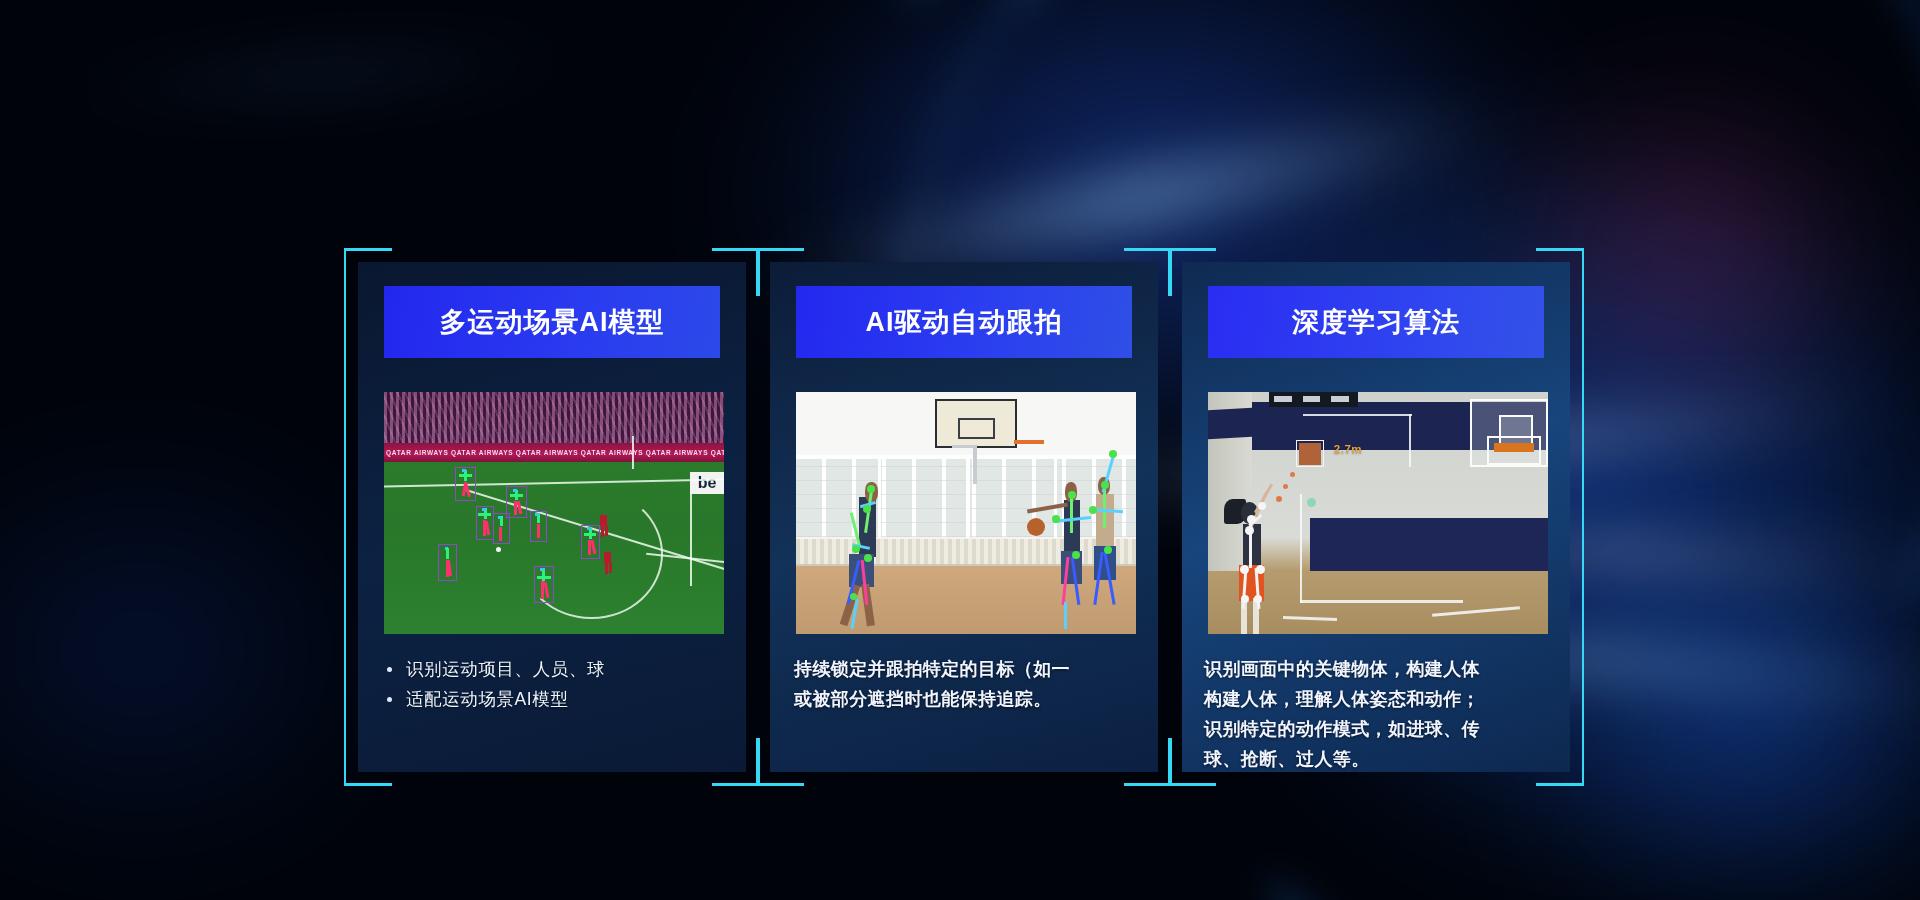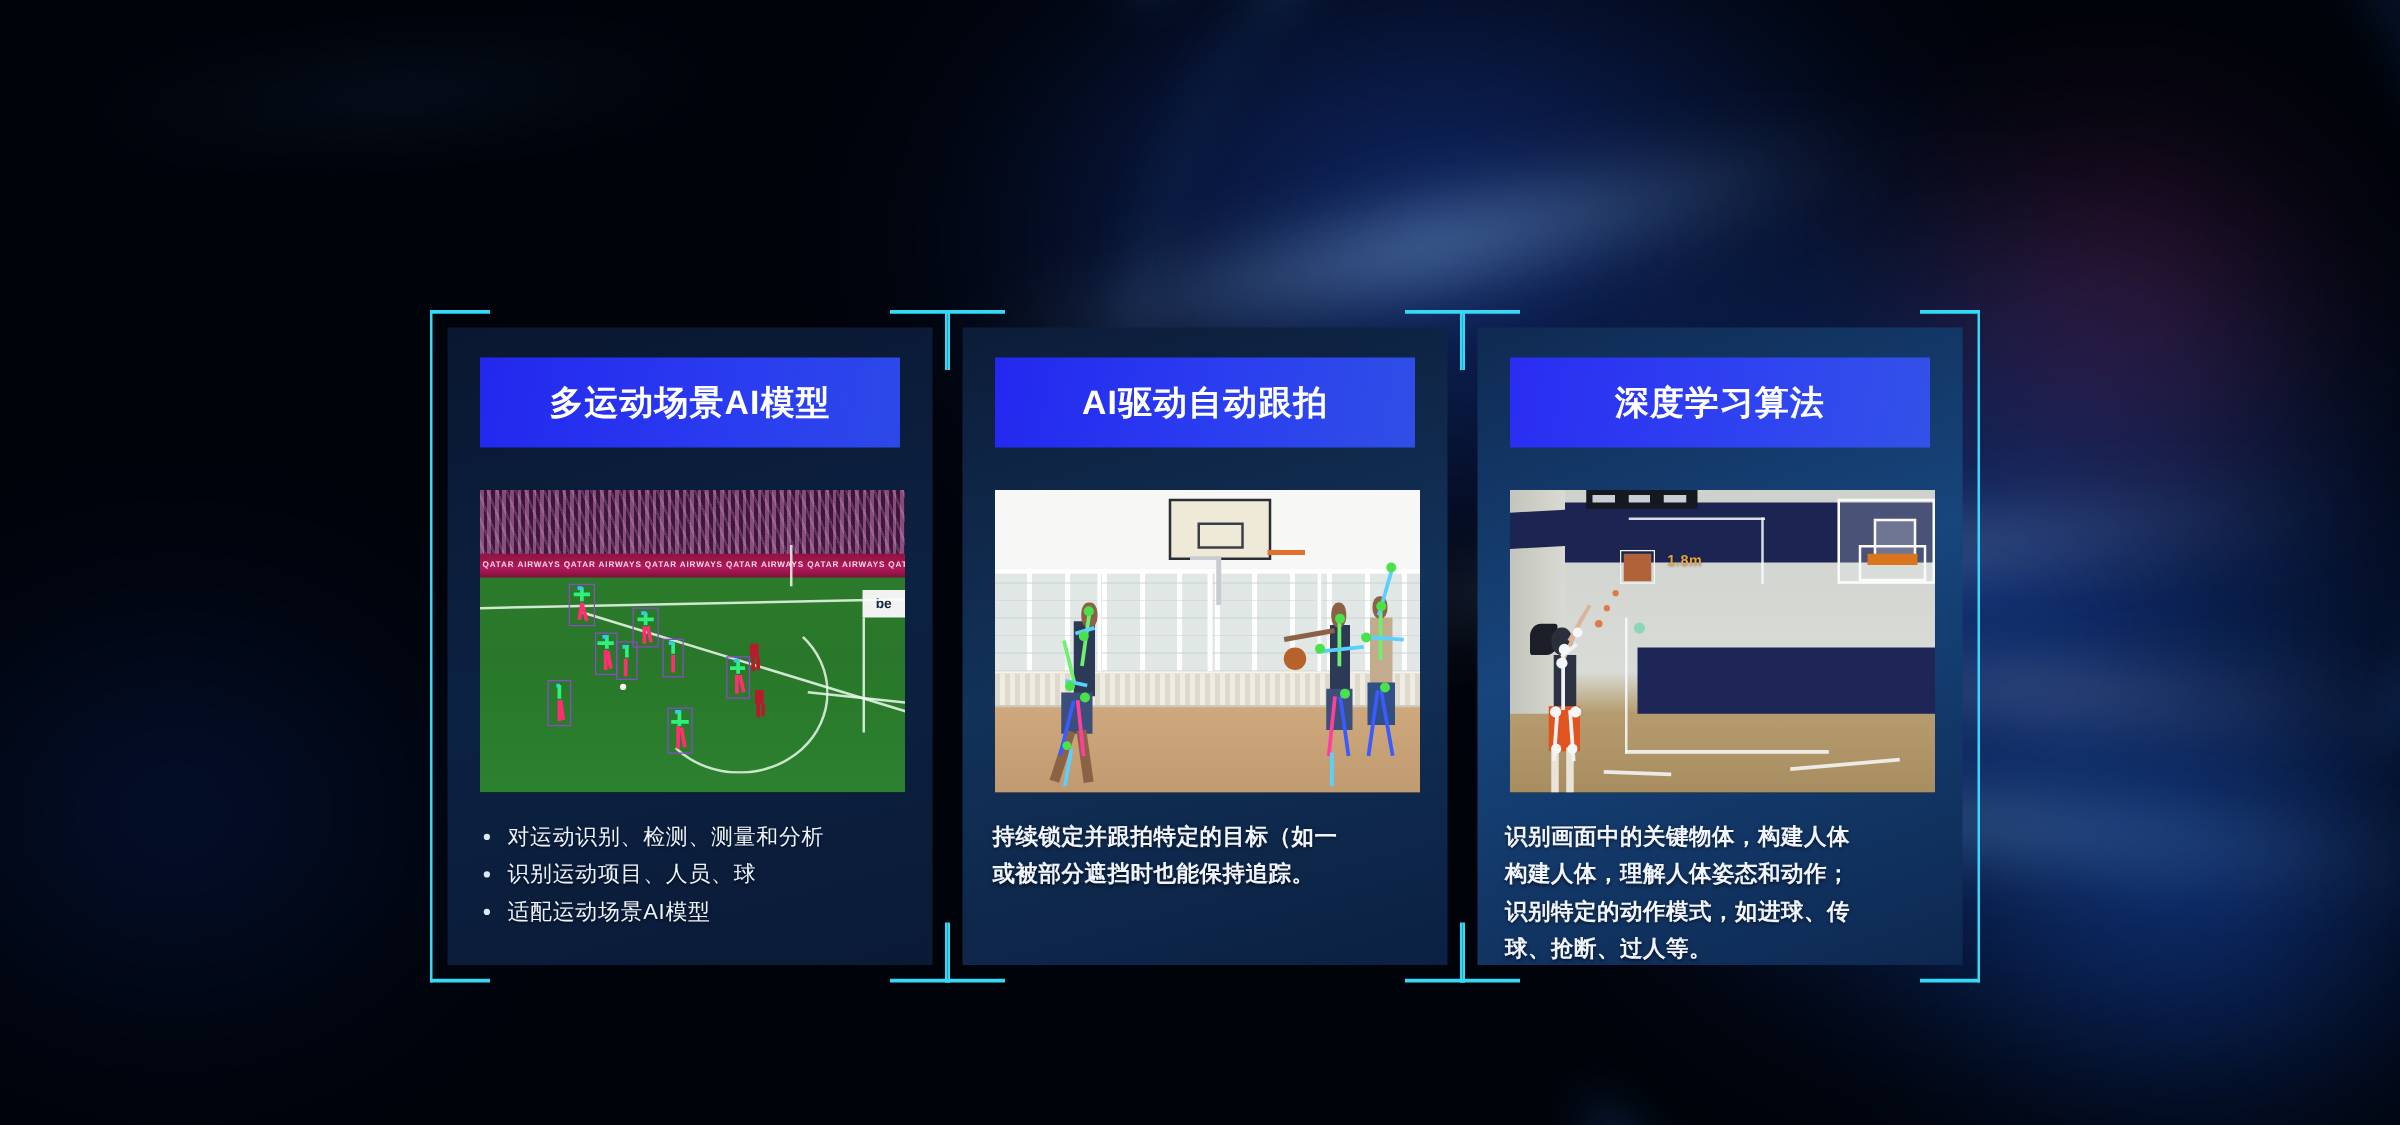--- a/index.html
+++ b/index.html
@@ -116,21 +116,21 @@
   }
   .player { position:absolute; }
   .pbox { position:absolute; inset:0; border:1.6px solid #8c49c9; }
   .skel-a { position:absolute; background:#2ef07a; }
   .skel-b { position:absolute; background:#ff2e6e; }
   .skel-c { position:absolute; background:#34c6ff; }
   .redshirt { position:absolute; background:#b81c2c; }
   .ball-s { position:absolute; width:5px; height:5px; border-radius:50%; background:#f4f7f2; }
   .adboard {
     position:absolute; right:0; top:33%; width:34px; height:22px;
-    background:#f2f2f2; color:#13243a; font-size:11px; font-weight:700;
+    background:#f2f2f2; color:#13243a; font-size:16px; font-weight:700;
     display:flex; align-items:center; justify-content:center;
   }
 
   
   .gym { position:absolute; inset:0; background:linear-gradient(#f4f5f2 0%,#eef0ea 52%,#cfa97e 52%,#c49f74 100%); }
   .gym-wall-top { position:absolute; left:0; top:0; width:100%; height:26%; background:#f7f8f6; }
   .gym-windows {
     position:absolute; left:0; top:26%; width:100%; height:34%;
     background:
       repeating-linear-gradient(90deg, rgba(225,231,229,.95) 0 26px, rgba(255,255,255,.99) 26px 30px),
@@ -322,21 +322,20 @@
         </div>
         <div style="position:absolute; left:64%; top:66%; width:11px; height:22px;">
           <div class="redshirt" style="left:2px; top:0; width:7px; height:11px;"></div>
           <div class="redshirt" style="left:3px; top:11px; width:3px; height:11px;"></div>
           <div class="redshirt" style="left:7px; top:11px; width:3px; height:10px;"></div>
         </div>
       </div>
 
       <div class="desc">
         <ul class="bullets">
-          <li>对运动识别、检测、测量和分析</li>
           <li>识别运动项目、人员、球</li>
           <li>适配运动场景AI模型</li>
         </ul>
       </div>
 
       <div class="frame" style="inset:-14px;">
         <div class="fr-line" style="left:0; top:0; width:2px; height:100%;"></div>
         <div class="brk" style="left:0; top:0; width:48px; height:3px;"></div>
         <div class="brk" style="left:0; bottom:0; width:48px; height:3px;"></div>
         <div class="brk" style="right:0; top:0; width:48px; height:3px;"></div>
@@ -468,21 +467,21 @@
         <div class="bb3" style="left:82%; top:18%; width:16%; height:12%; background:transparent;"></div>
 
         <div class="track-line" style="left:28%; top:9%; width:32%; height:2.5px;"></div>
         <div class="track-line" style="left:59%; top:9%; width:2.5px; height:22%;"></div>
         <div class="track-line" style="left:27%; top:86%; width:48%; height:2.5px;"></div>
         <div class="track-line" style="left:27%; top:42%; width:2.5px; height:45%;"></div>
 
         <div class="ball-box" style="left:26%; top:20%; width:8%; height:11%;">
           <i></i>
         </div>
-        <div class="meas-label" style="left:37%; top:21%;">1.8m</div>
+        <div class="meas-label" style="left:37%; top:21%;">2.7m</div>
         <div class="traj-dot" style="left:24%; top:33%; width:5px; height:5px;"></div>
         <div class="traj-dot" style="left:22%; top:38%; width:5px; height:5px;"></div>
         <div class="traj-dot" style="left:20%; top:43%; width:6px; height:6px;"></div>
         <div class="green-mark" style="left:29%; top:44%; width:9px; height:9px;"></div>
 
         <div style="position:absolute; left:6%; top:43%; width:16%; height:57%;">
           <div class="player3-hair" style="left:-8%; top:2%; width:40%; height:18%;"></div>
           <div class="player3-head" style="left:24%; top:4%; width:30%; height:16%;"></div>
           <div class="p3-torso" style="left:26%; top:20%; width:34%; height:32%;"></div>
           <div class="p3-shorts" style="left:20%; top:50%; width:46%; height:26%;"></div>

